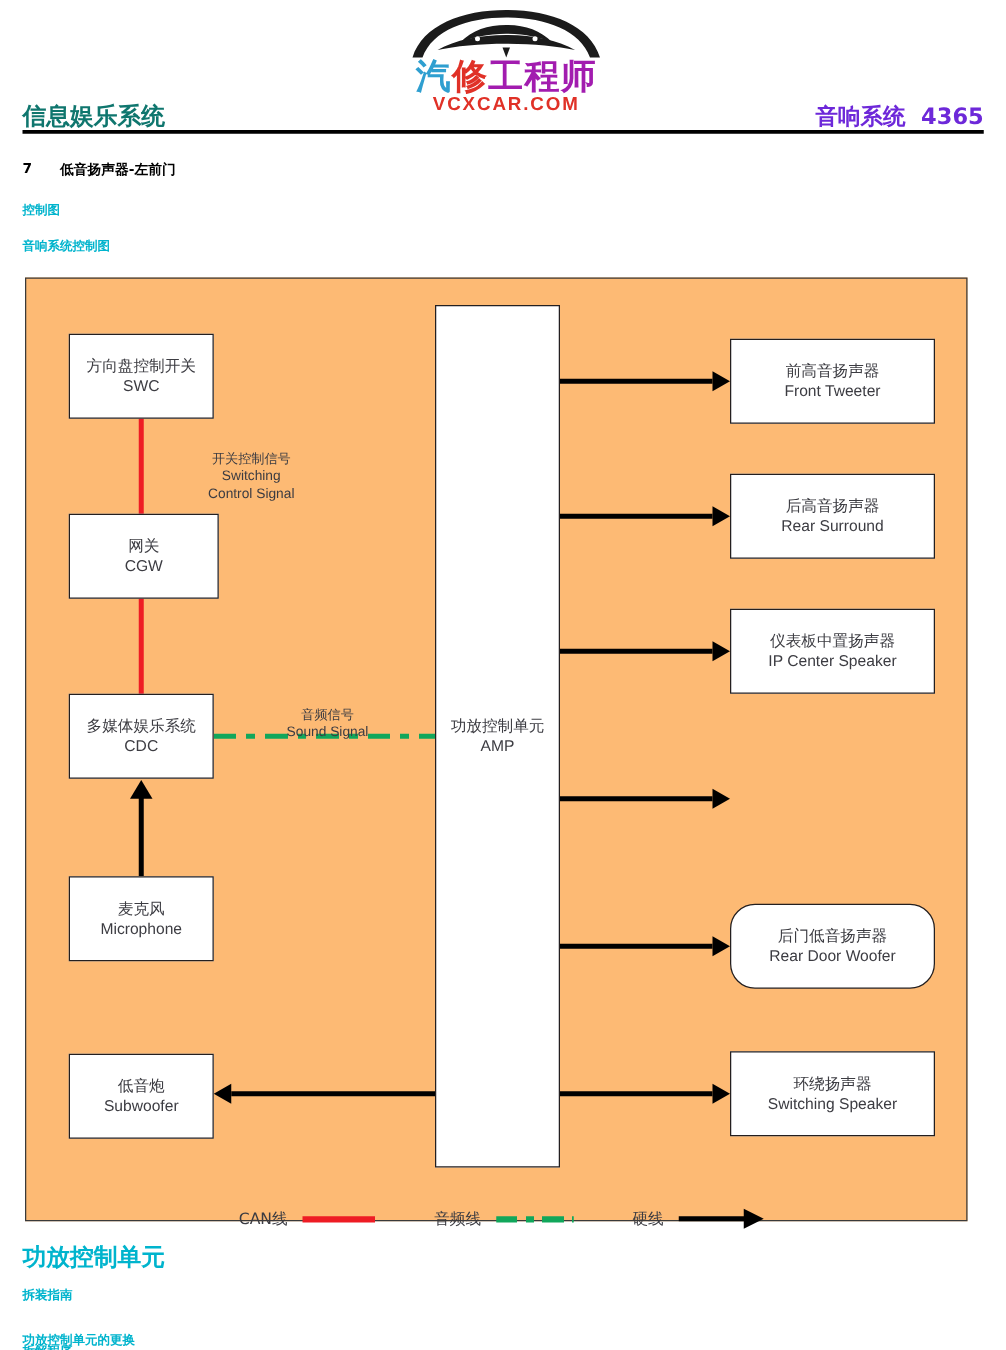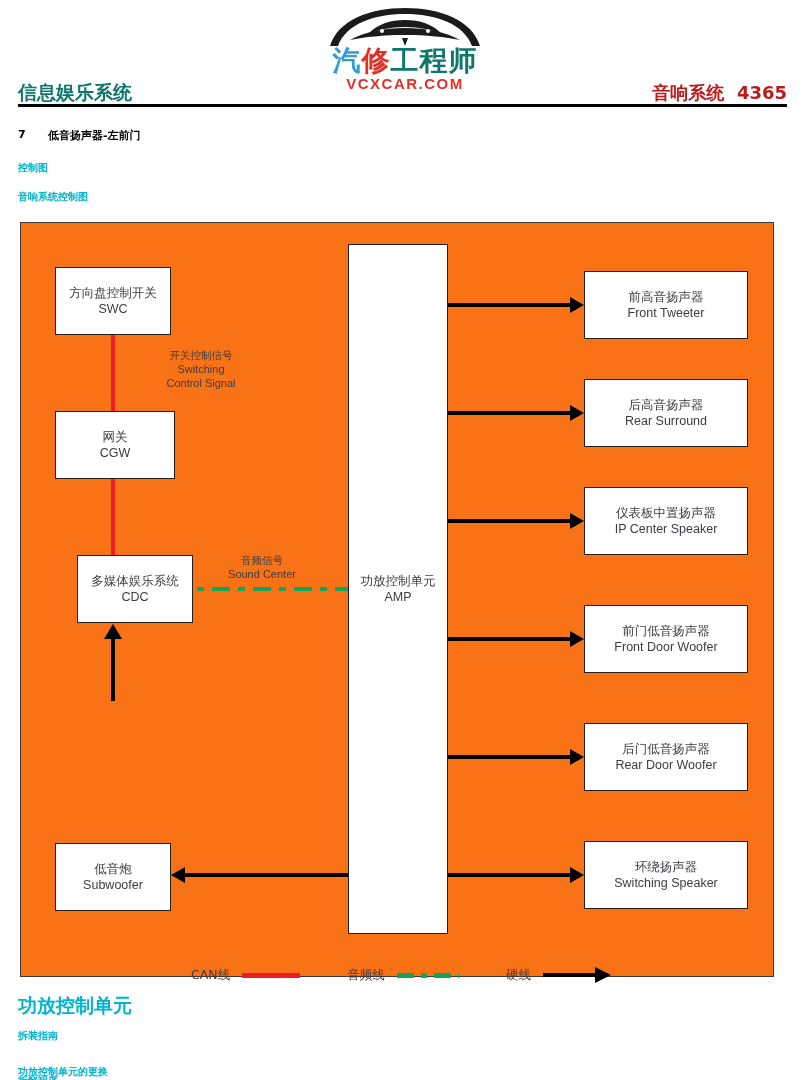--- a/index.html
+++ b/index.html
@@ -25,34 +25,34 @@
   }
   .logo-car { display:block; margin: 0 auto; }
   .logo-word {
     font-size: 28px; font-weight: bold; line-height: 30px;
     letter-spacing: 1px;
     margin-top: -6px;
     font-family: "DejaVu Sans", sans-serif;
   }
   .logo-word .c1 { color: #2f9fd0; }
   .logo-word .c2 { color: #e03127; }
-  .logo-word .c3 { color: #0f766e; }
+  .logo-word .c3 { color: #a21caf; }
   .logo-url {
     font-size: 15px; font-weight: bold; color: #e03127;
     letter-spacing: 1.5px; line-height: 16px;
     font-family: "Liberation Sans", sans-serif;
   }
   .hdr-left {
     position: absolute; left: 18px; top: 80px;
     font-size: 19px; font-weight: bold; color: #0f766e;
     font-family: "DejaVu Sans", sans-serif;
   }
   .hdr-right {
     position: absolute; right: 18px; top: 81px;
-    font-size: 18px; font-weight: bold; color: #b91c1c;
+    font-size: 18px; font-weight: bold; color: #6d28d9;
     font-family: "DejaVu Sans", sans-serif;
   }
   .hdr-rule {
     position: absolute; left: 18px; top: 104px; width: 769px; height: 3px;
     background: #000;
   }
 
   
   .sec-num {
     position: absolute; left: 18px; top: 128px;
@@ -70,21 +70,21 @@
     font-family: "DejaVu Sans", sans-serif;
   }
   #ctrl-diagram-label { top: 161px; }
   #audio-ctrl-diagram-label { top: 190px; }
 
   
   .diagram {
     position: absolute; left: 20px; top: 222px;
     width: 752px; height: 753px;
     border: 1.5px solid #3a3a3a;
-    background: #f97316;
+    background: #fdba74;
     text-decoration: underline;
   }
 
   
   .node {
     position: absolute;
     border: 1.5px solid #231f20;
     background: #fff;
     box-sizing: border-box;
     display: flex; flex-direction: column;
@@ -94,33 +94,33 @@
     font-size: 12.5px;
     line-height: 17px;
     z-index: 4;
   }
   .node .cn { font-family: "DejaVu Sans", sans-serif; }
   .node .en { font-family: "Liberation Sans", sans-serif; }
 
   
   #node-swc        { left: 34px;  top: 44px;  width: 116px; height: 68px; }
   #node-cgw        { left: 34px;  top: 188px; width: 120px; height: 68px; }
-  #node-cdc        { left: 34px;  top: 332px; width: 116px; height: 68px; margin-left: 22px; }
+  #node-cdc        { left: 34px;  top: 332px; width: 116px; height: 68px; }
   #node-microphone { left: 34px;  top: 478px; width: 116px; height: 68px; }
   #node-subwoofer  { left: 34px;  top: 620px; width: 116px; height: 68px; }
 
   
   #node-amp { left: 327px; top: 21px; width: 100px; height: 690px; }
 
   
   #node-front-tweeter   { left: 563px; top: 48px;  width: 164px; height: 68px; }
   #node-rear-tweeter    { left: 563px; top: 156px; width: 164px; height: 68px; }
   #node-ip-center       { left: 563px; top: 264px; width: 164px; height: 68px; }
   #node-front-door-woofer { left: 563px; top: 382px; width: 164px; height: 68px; }
-  #node-rear-door-woofer  { left: 563px; top: 500px; width: 164px; height: 68px; }
+  #node-rear-door-woofer  { left: 563px; top: 500px; width: 164px; height: 68px; border-radius: 20px; }
   #node-surround-speaker  { left: 563px; top: 618px; width: 164px; height: 68px; text-align: right; }
 
   
   .can-line {
     position: absolute; background: #ee1c24; width: 4px; z-index: 2;
   }
   #can-swc-cgw { left: 90px; top: 111px; height: 79px; }
   #can-cgw-cdc { left: 90px; top: 255px; height: 79px; }
 
   
@@ -162,21 +162,21 @@
   
   .amp-out { left: 427px; width: 122px; }
   .amp-out-head { left: 549px; }
 
   
   .link-label {
     position: absolute; text-align: center;
     font-size: 11px; line-height: 14px; color: #3c3c42;
     z-index: 5;
   }
-  .link-label .cn { font-family: "DejaVu Sans", sans-serif; font-size: 10.5px; }
+  .link-label .cn { font-family: "DejaVu Sans", sans-serif; font-size: 10.5px; margin-top: 12px; }
   .link-label .en { font-family: "Liberation Sans", sans-serif; font-size: 11px; }
   #label-switching { left: 100px; top: 125px; width: 160px; }
   #label-sound     { left: 176px; top: 330px; width: 130px; }
 
   
   .legend {
     position: absolute; left: 170px; top: 700px; width: 420px; height: 30px;
     display: flex; align-items: center; z-index: 5; margin-top: 37px;
   }
   .legend-item { display: flex; align-items: center; }
@@ -299,20 +299,24 @@
   <div class="node" id="node-cgw">
     <span class="cn">网关</span>
     <span class="en">CGW</span>
   </div>
 
   <div class="node" id="node-cdc">
     <span class="cn">多媒体娱乐系统</span>
     <span class="en">CDC</span>
   </div>
 
+  <div class="node" id="node-microphone">
+    <span class="cn">麦克风</span>
+    <span class="en">Microphone</span>
+  </div>
 
   <div class="node" id="node-subwoofer">
     <span class="cn">低音炮</span>
     <span class="en">Subwoofer</span>
   </div>
 
   <div class="node" id="node-amp">
     <span class="cn">功放控制单元</span>
     <span class="en">AMP</span>
   </div>
@@ -325,44 +329,40 @@
   <div class="node" id="node-rear-tweeter">
     <span class="cn">后高音扬声器</span>
     <span class="en">Rear Surround</span>
   </div>
 
   <div class="node" id="node-ip-center">
     <span class="cn">仪表板中置扬声器</span>
     <span class="en">IP Center Speaker</span>
   </div>
 
-  <div class="node" id="node-front-door-woofer">
-    <span class="cn">前门低音扬声器</span>
-    <span class="en">Front Door Woofer</span>
-  </div>
 
   <div class="node" id="node-rear-door-woofer">
     <span class="cn">后门低音扬声器</span>
     <span class="en">Rear Door Woofer</span>
   </div>
 
   <div class="node" id="node-surround-speaker">
     <span class="cn">环绕扬声器</span>
     <span class="en">Switching Speaker</span>
   </div>
 
   <div class="link-label" id="label-switching">
     <div class="cn">开关控制信号</div>
     <div class="en">Switching</div>
     <div class="en">Control Signal</div>
   </div>
 
   <div class="link-label" id="label-sound">
     <div class="cn">音频信号</div>
-    <div class="en">Sound Center</div>
+    <div class="en">Sound Signal</div>
   </div>
 
   <div class="legend">
     <div class="legend-item">
       <span class="legend-text">CAN线</span>
       <span class="swatch-can"></span>
     </div>
     <div class="legend-gap"></div>
     <div class="legend-item">
       <span class="legend-text">音频线</span>

